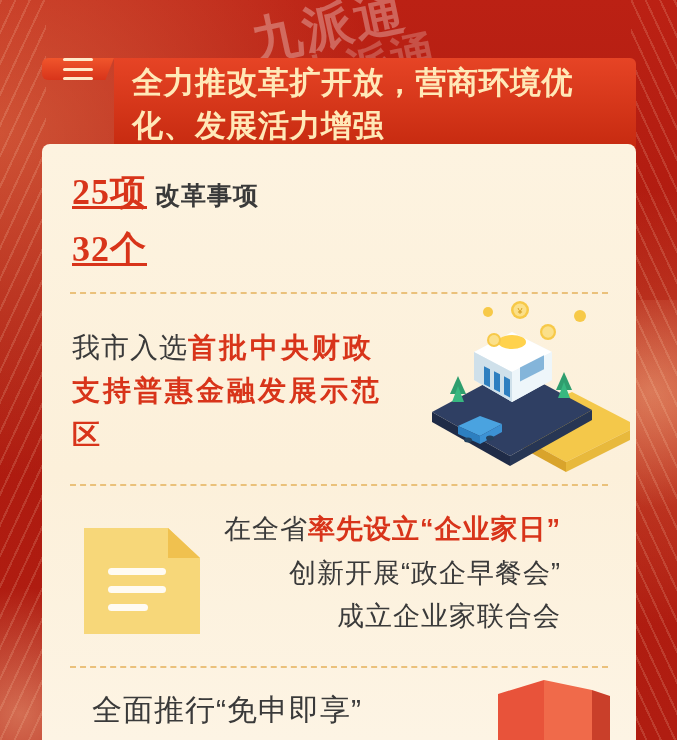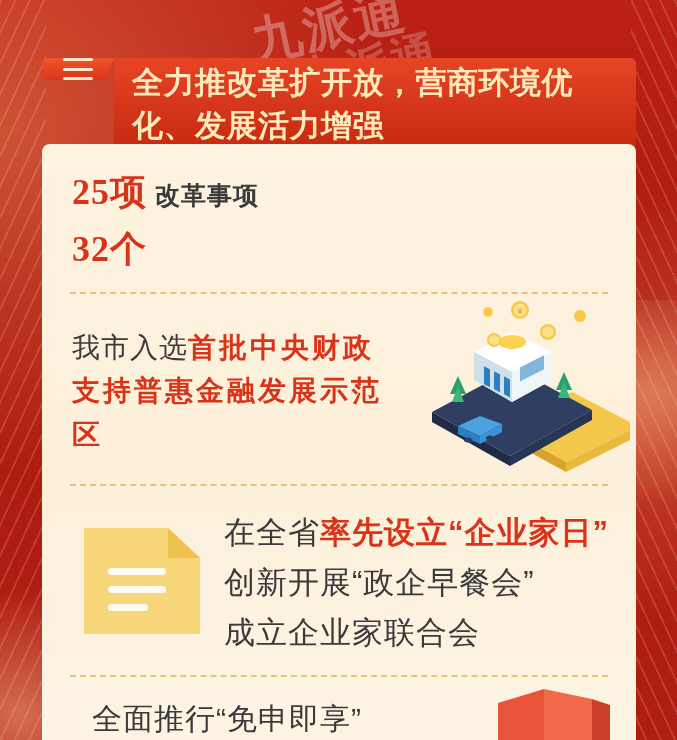--- a/index.html
+++ b/index.html
@@ -173,20 +173,21 @@
     align-items: baseline;
     margin: 8px 0 4px 0;
     white-space: nowrap;
   }
   .stat-num {
     color: #d8341a;
     font-size: 36px;
     font-weight: bold;
     font-family: "Liberation Serif", "DejaVu Serif", serif;
     letter-spacing: 1px;
+    text-decoration: underline;
   }
   .stat-txt {
     color: #3a3a3a;
     font-size: 25px;
     margin-left: 8px;
     letter-spacing: 1px;
     font-weight: bold;
   }
 
   
@@ -228,25 +229,26 @@
     width: 140px;
     height: 140px;
     flex: 0 0 140px;
     margin-top: 6px;
   }
   .sec3-text {
     margin-left: 12px;
     padding-top: 4px;
   }
   .sec3-line {
-    font-size: 31px;
+    font-size: 27px;
     color: #3a3a3a;
     line-height: 1.62;
     letter-spacing: 1px;
     white-space: nowrap;
+    text-align: right;
   }
   .sec3-line .hl2 {
     color: #d8341a;
     font-weight: bold;
   }
 
   
   .sec4 {
     padding-top: 22px;
     position: relative;

